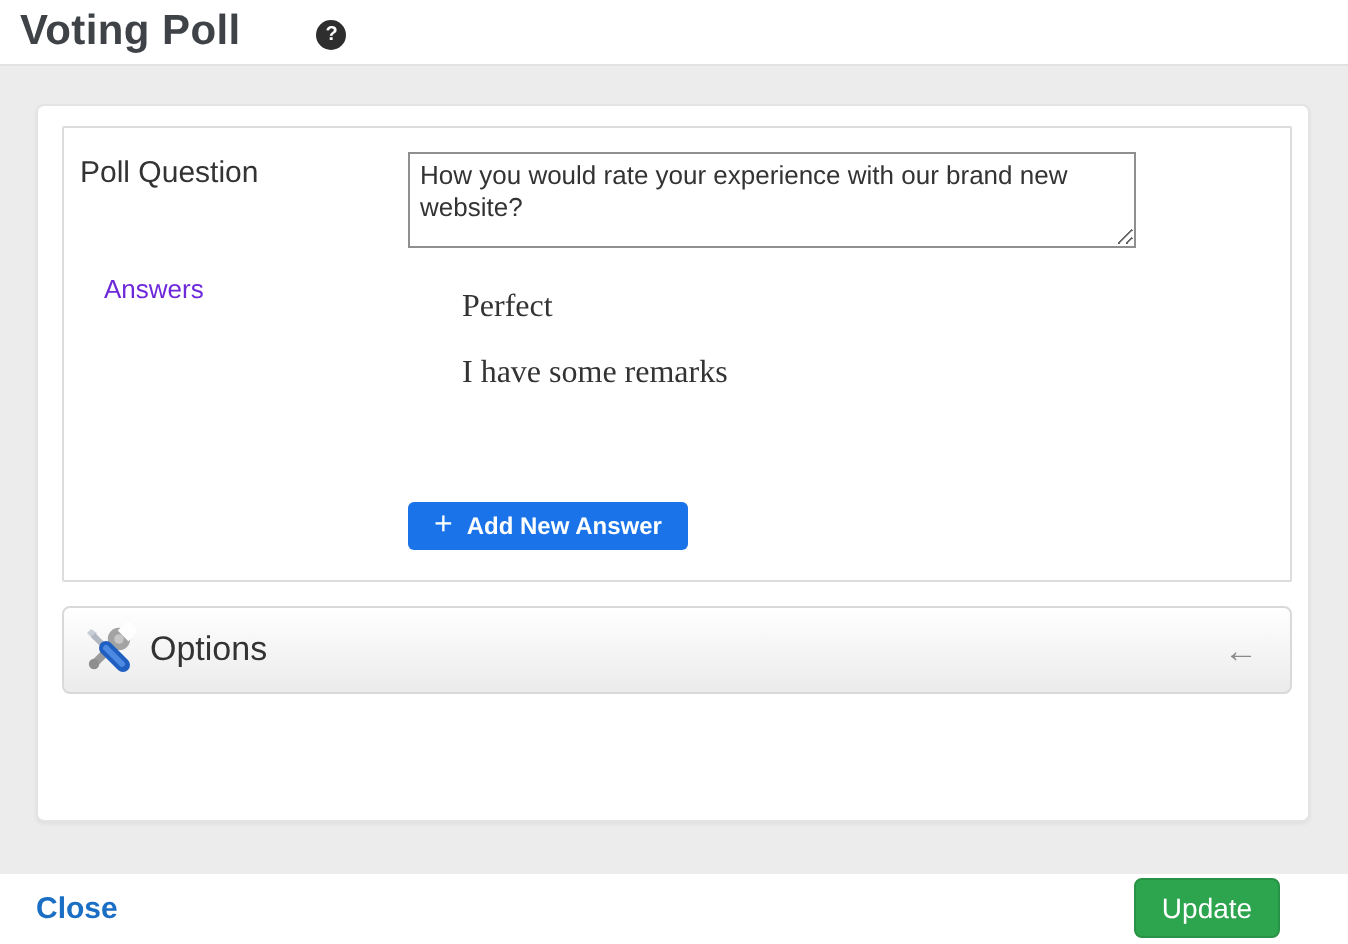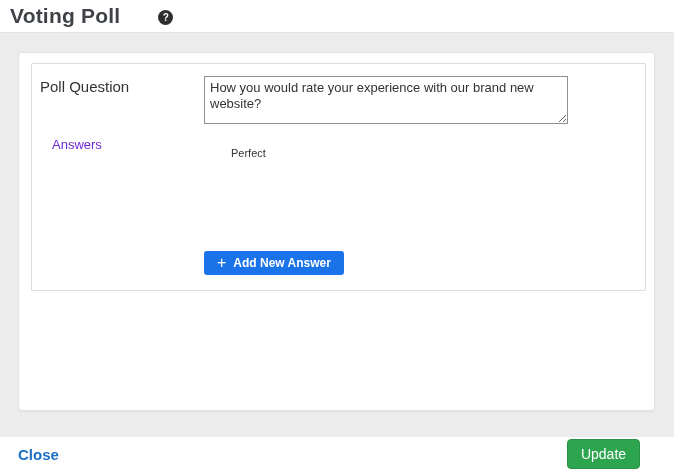--- a/index.html
+++ b/index.html
@@ -70,22 +70,22 @@
   .answers-label {
     position: absolute; left: 20px; top: 73px;
     font-size: 13px; color: #6d28d9;
   }
   .answers-list {
     position: absolute; left: 172px; top: 73px; width: 358px;
   }
   .answer-row {
     height: 33px; line-height: 33px;
     padding-left: 27px;
-    font-size: 11px; color: #333333;
-    background: #ffffff; cursor: pointer;
+    font-size: 16px; color: #333333;
+    background: #ffffff; cursor: pointer; font-family: Liberation Serif, serif;
   }
   .answer-row.highlighted { background: #eeeeee; }
 
   .add-answer-btn {
     position: absolute; left: 172px; top: 187px;
     height: 24px; padding: 0 13px;
     background: #1a73e8; color: #ffffff;
     border: none; border-radius: 3px;
     font-family: "Liberation Sans", sans-serif;
     font-size: 12px; font-weight: bold;
@@ -141,28 +141,46 @@
   <div class="content">
     <div class="card">
 
       <section class="question-panel">
         <div class="q-label">Poll Question</div>
         <textarea class="question-textarea" style="">How you would rate your experience with our brand new website?</textarea>
 
         <div class="answers-label">Answers</div>
         <div class="answers-list">
             <div class="answer-row">Perfect</div>
+            <div class="answer-row">I have some remarks</div>
           </div>
 
         <button class="add-answer-btn">
           <span class="plus">+</span>
           <span>Add New Answer</span>
         </button>
       </section>
 
+      <section class="options-bar">
+        <svg class="tools-icon" viewBox="0 0 28 28" width="28" height="28">
+
+          <line x1="16.5" y1="11.5" x2="7" y2="21" stroke="#9b9b9b" stroke-width="4" stroke-linecap="round"></line>
+          <circle cx="7" cy="21" r="2.6" fill="#8f8f8f"></circle>
+          <circle cx="19.5" cy="8.5" r="5.6" fill="#a3a3a3"></circle>
+          <circle cx="19.5" cy="8.5" r="2.4" fill="#c6c6c6"></circle>
+          <rect x="20.5" y="0.5" width="7.5" height="7.5" fill="#fefefe" transform="rotate(45 24.2 4.2)"></rect>
+
+          <polygon points="3.5,5.5 5.5,3.5 8.5,5.5 6.5,8.5" fill="#c9ced6"></polygon>
+          <line x1="6.5" y1="6.5" x2="13" y2="13" stroke="#b2b8c1" stroke-width="3"></line>
+          <line x1="13" y1="13" x2="21.5" y2="21.5" stroke="#1f5fc2" stroke-width="7" stroke-linecap="round"></line>
+          <line x1="13" y1="13" x2="21" y2="21" stroke="#4b8ae0" stroke-width="3" stroke-linecap="round"></line>
+        </svg>
+        <span class="options-title">Options</span>
+        <span class="collapse-arrow">←</span>
+      </section>
 
     </div>
   </div>
 
   <footer class="footer">
     <a class="close-link">Close</a>
     <button class="update-btn">Update</button>
   </footer>
 
 </div>

